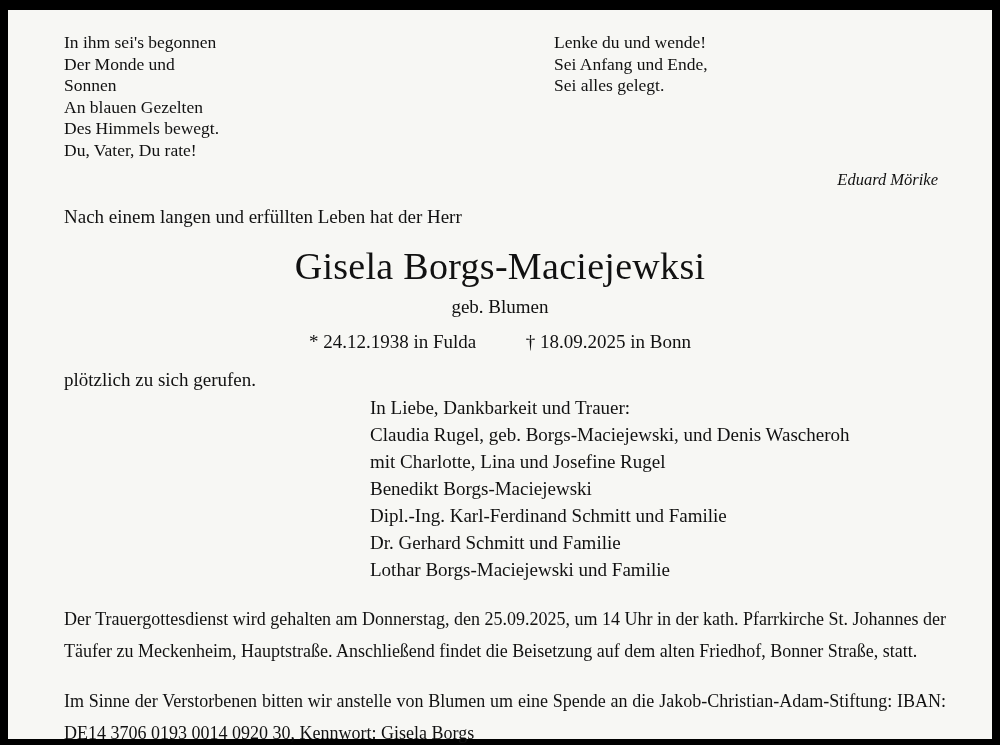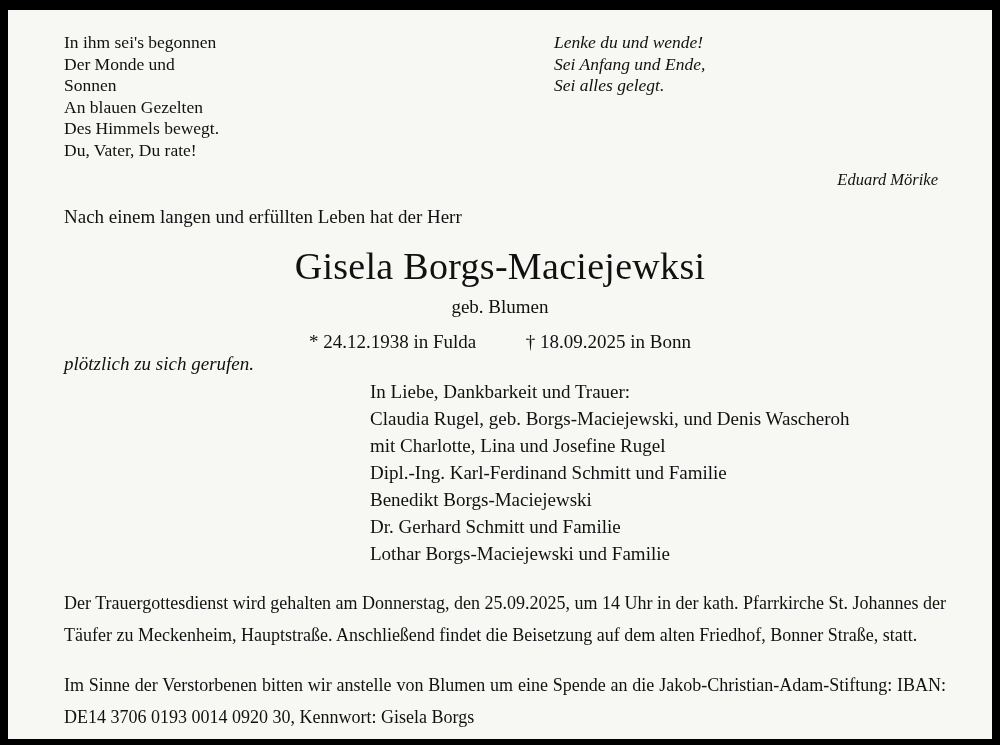--- a/index.html
+++ b/index.html
@@ -33,21 +33,20 @@
     font-size: 17.5px;
     line-height: 21.5px;
   }
   .poem-left {
     width: 46%;
     padding-left: 14px;
   }
   .poem-right {
     width: 44%;
     padding-left: 8px;
-    font-style: italic;
   }
   .poem-line {
     white-space: nowrap;
   }
   .attribution {
     text-align: right;
     font-style: italic;
     font-size: 16.5px;
     margin-top: 9px;
     padding-right: 12px;
@@ -72,22 +71,22 @@
     text-align: center;
     font-size: 19px;
     margin-top: 13px;
   }
   .dates .sep {
     display: inline-block;
     width: 40px;
   }
   .after-line {
     font-size: 19px;
+    margin-top: 16px;
     padding-left: 14px;
-    font-style: italic;
   }
   .family {
     margin-top: 3px;
     padding-left: 320px;
     font-size: 19px;
     line-height: 27px;
   }
   .paragraph {
     font-size: 18px;
     line-height: 32px;
@@ -134,22 +133,22 @@
     <span class="sep"></span>
     <span>† 18.09.2025 in Bonn</span>
   </div>
 
   <div class="after-line">plötzlich zu sich gerufen.</div>
 
   <div class="family">
     <div>In Liebe, Dankbarkeit und Trauer:</div>
     <div>Claudia Rugel, geb. Borgs-Maciejewski, und Denis Wascheroh</div>
     <div>mit Charlotte, Lina und Josefine Rugel</div>
+    <div>Benedikt Borgs-Maciejewski</div>
     <div>Dipl.-Ing. Karl-Ferdinand Schmitt und Familie</div>
-    <div>Benedikt Borgs-Maciejewski</div>
     <div>Dr. Gerhard Schmitt und Familie</div>
     <div>Lothar Borgs-Maciejewski und Familie</div>
   </div>
 
   <div class="paragraph">Der Trauergottesdienst wird gehalten am Donnerstag, den 25.09.2025, um 14 Uhr in der kath. Pfarrkirche St. Johannes der Täufer zu Meckenheim, Hauptstraße. Anschließend findet die Beisetzung auf dem alten Friedhof, Bonner Straße, statt.</div>
 
   <div class="paragraph second">Im Sinne der Verstorbenen bitten wir anstelle von Blumen um eine Spende an die Jakob-Christian-Adam-Stiftung: IBAN: DE14 3706 0193 0014 0920 30, Kennwort: Gisela Borgs</div>
 
 </div>
 

